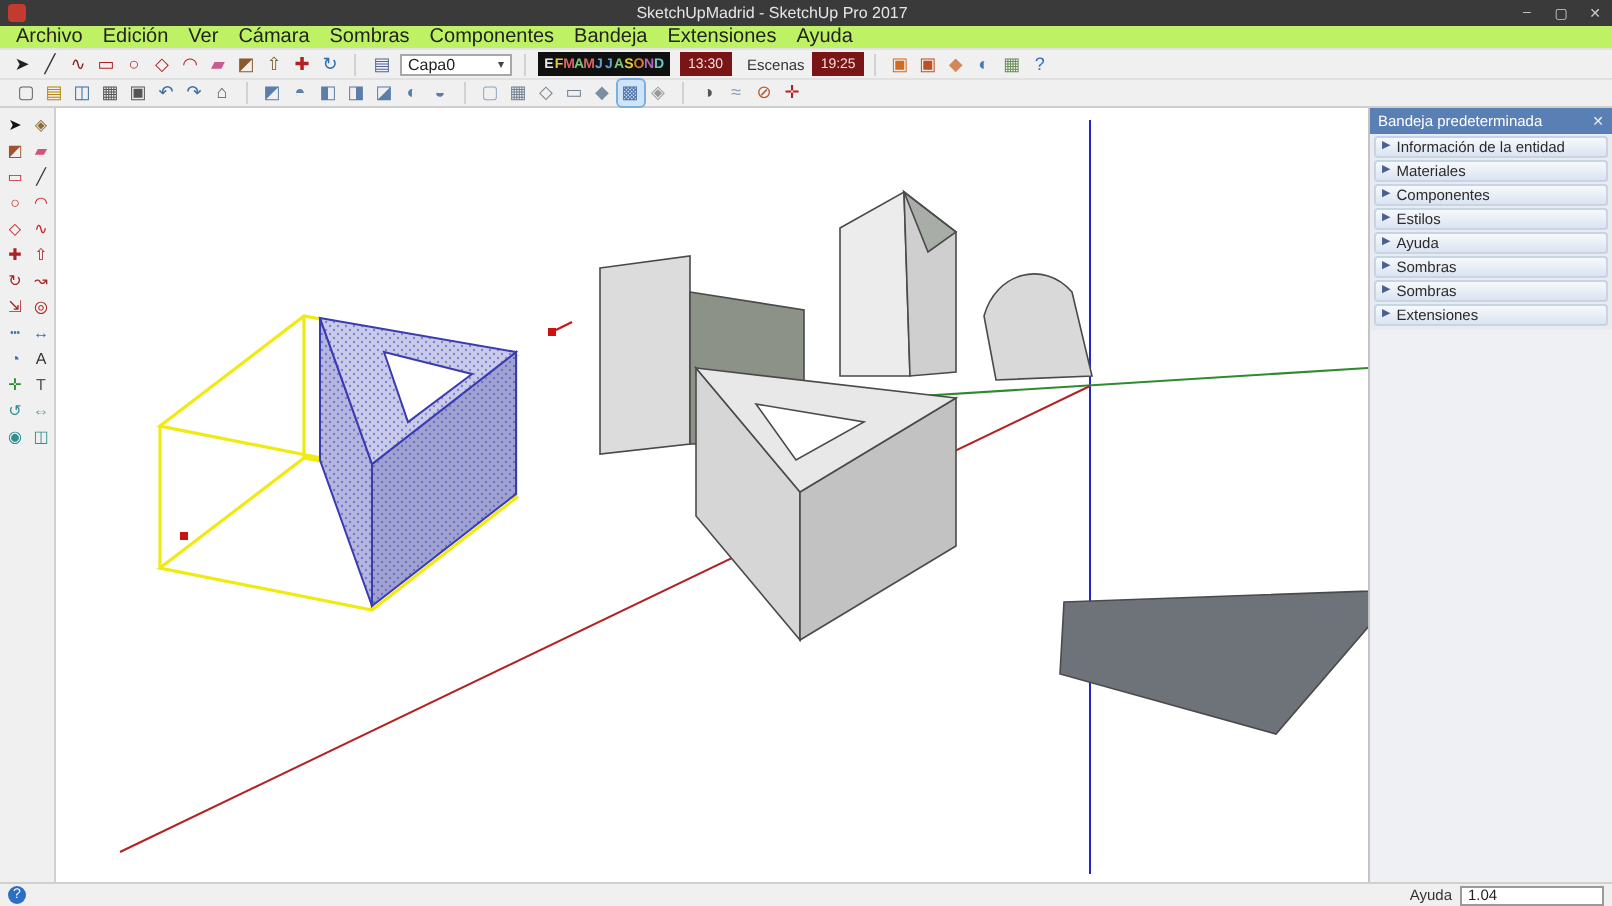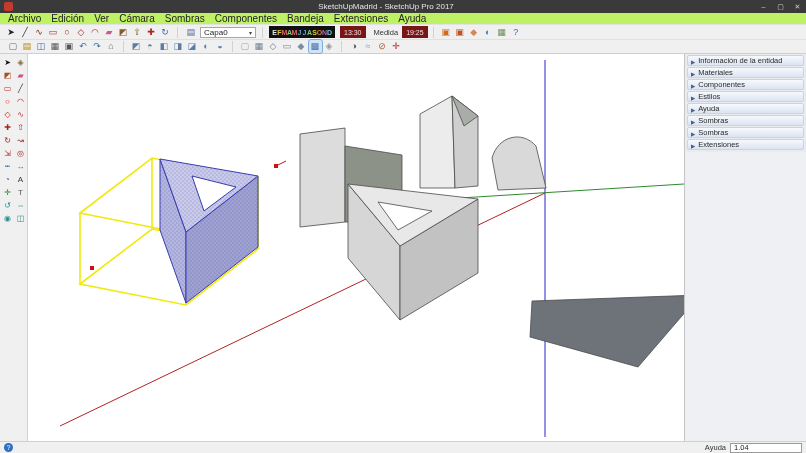--- a/index.html
+++ b/index.html
@@ -46,21 +46,21 @@
   .axis-blue{stroke:var(--axis-blue);stroke-width:1;}
   .yellow-box{stroke:var(--selection-yellow);stroke-width:1.6;fill:none;}
   .sel-stroke{stroke:var(--selection-blue);stroke-width:1;}
   .gray-edge{stroke:#4a4a4a;stroke-width:0.8;}
 
   
   .tray{width:122px;flex:0 0 122px;background:#e9ebee;border-left:1px solid #c4c4c4;display:flex;flex-direction:column;font-size:7.5px;}
   .tray-header{height:13px;flex:0 0 13px;background:var(--accent-tray);color:#fff;display:flex;align-items:center;justify-content:space-between;padding:0 4px;font-size:7.5px;}
   .tray-close{cursor:default;font-size:7px;color:#eee;}
   .tray-sections{padding:1px 2px;}
-  .tray-section{height:11px;background:linear-gradient(#f6f9fd,#dbe4f1);border:1px solid #c7d3e6;border-radius:2px;margin-bottom:1px;display:flex;align-items:flex-end;gap:3px;padding:0 3px;color:#2a2a2a;cursor:default;}
+  .tray-section{height:11px;background:linear-gradient(#f6f9fd,#dbe4f1);border:1px solid #c7d3e6;border-radius:2px;margin-bottom:1px;display:flex;align-items:flex-start;gap:3px;padding:0 3px;color:#2a2a2a;cursor:default;}
   .tray-section .arrow{font-size:5.5px;color:#49618c;}
   .tray-fill{flex:1 1 auto;background:#eef0f3;}
 
   
   .statusbar{height:12px;flex:0 0 12px;background:#f0f0f0;border-top:1px solid #d0d0d0;display:flex;align-items:center;font-size:7.5px;color:#333;padding:0 4px;gap:4px;}
   .status-help-icon{width:9px;height:9px;border-radius:50%;background:var(--status-help);color:#fff;font-size:7px;display:inline-flex;align-items:center;justify-content:center;flex:0 0 9px;}
   .status-text{white-space:nowrap;overflow:hidden;text-overflow:ellipsis;}
   .escala{margin-left:auto;display:flex;align-items:center;gap:4px;}
   .escala-label{color:#333;}
   .escala-value{border:1px solid #9a9a9a;background:#fff;width:72px;height:10px;font-size:7.5px;padding:0 3px;display:flex;align-items:center;color:#222;}
@@ -124,21 +124,21 @@
         <span class="m-letter" style="color: rgb(216, 100, 100);">M</span>
         <span class="m-letter" style="color: rgb(100, 160, 216);">J</span>
         <span class="m-letter" style="color: rgb(100, 160, 216);">J</span>
         <span class="m-letter" style="color: rgb(126, 200, 126);">A</span>
         <span class="m-letter" style="color: rgb(232, 200, 50);">S</span>
         <span class="m-letter" style="color: rgb(216, 126, 50);">O</span>
         <span class="m-letter" style="color: rgb(180, 100, 180);">N</span>
         <span class="m-letter" style="color: rgb(100, 200, 200);">D</span>
       </span>
     <span class="badge">13:30</span>
-    <span class="medida-label">Medida</span>
+    <span class="medida-label">Escenas</span>
     <span class="badge">19:25</span>
     <span class="tb-sep"></span>
     <span class="tb-group">
         <span class="icon" style="color: rgb(210, 105, 30);">▣</span>
         <span class="icon" style="color: rgb(192, 80, 32);">▣</span>
         <span class="icon" style="color: rgb(210, 136, 90);">◆</span>
         <span class="icon" style="color: rgb(74, 122, 181);">◐</span>
         <span class="icon" style="color: rgb(106, 143, 90);">▦</span>
         <span class="icon" style="color: rgb(45, 111, 194);">?</span>
       </span>
@@ -254,20 +254,24 @@
         <polygon points="132,105 230,122 158,178" fill="url(#selpat)"></polygon>
         <polygon class="sel-stroke" points="164,122 208,133 176,157" fill="#ffffff"></polygon>
 
         <rect x="62" y="212" width="4" height="4" fill="#cc1111"></rect>
         <rect x="246" y="110" width="4" height="4" fill="#cc1111"></rect>
         <line x1="250" y1="111" x2="258" y2="107" stroke="#cc1111" stroke-width="1"></line>
       </svg>
     </div>
 
     <div class="tray">
+      <div class="tray-header">
+        <span>Bandeja predeterminada</span>
+        <span class="tray-close">✕</span>
+      </div>
       <div class="tray-sections">
           <div class="tray-section">
             <span class="arrow">▶</span>
             <span>Información de la entidad</span>
           </div>
           <div class="tray-section">
             <span class="arrow">▶</span>
             <span>Materiales</span>
           </div>
           <div class="tray-section">

